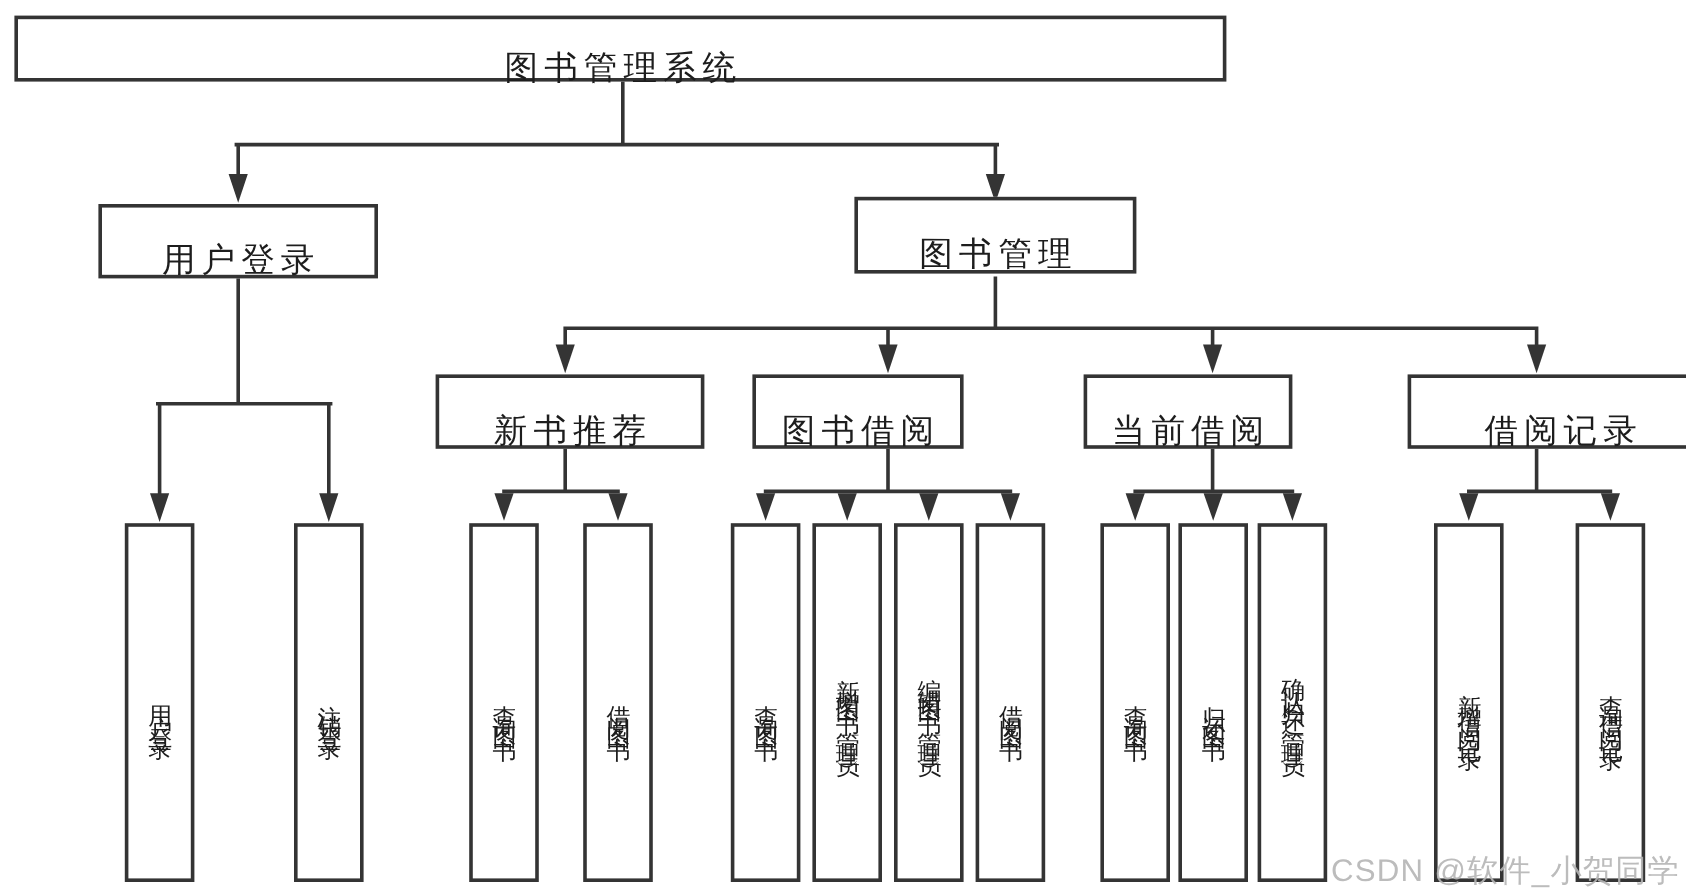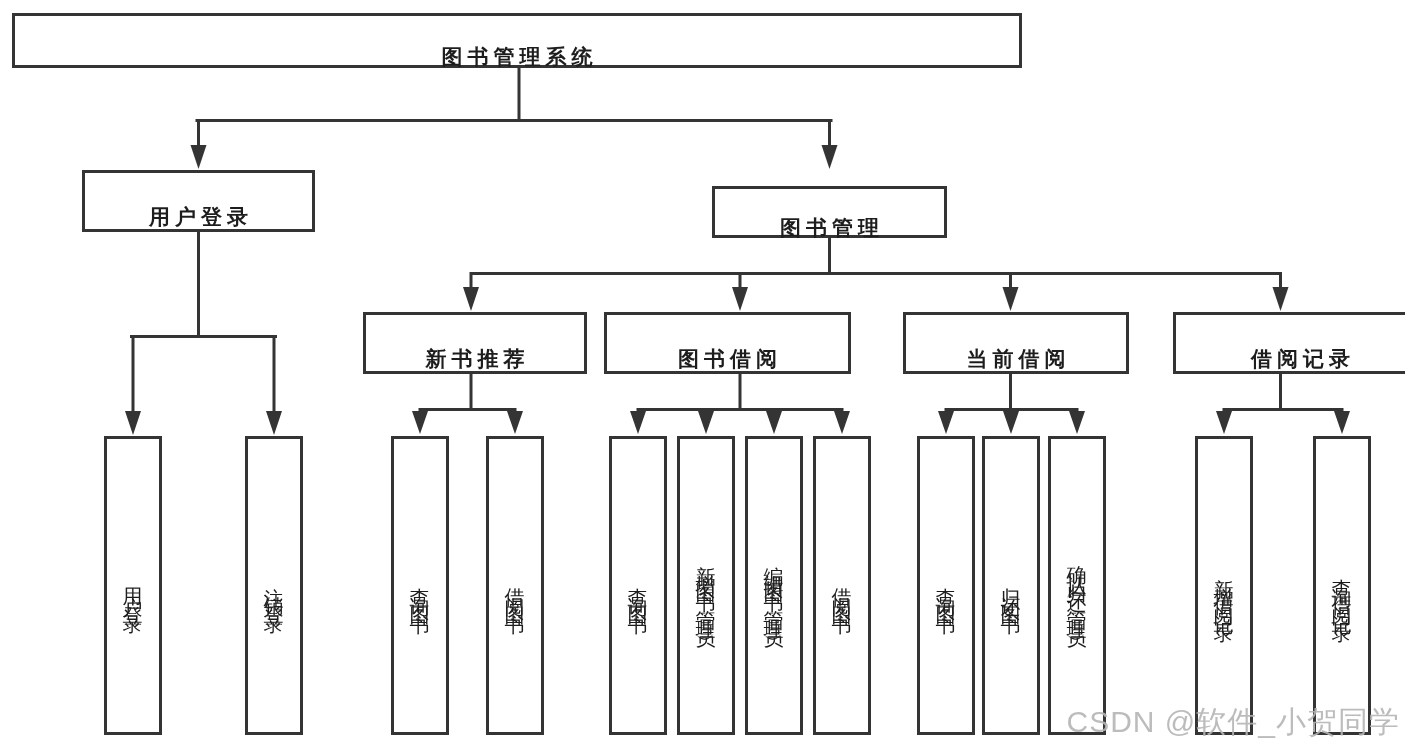--- a/index.html
+++ b/index.html
@@ -7,30 +7,30 @@
   .canvas {
     position:relative; width:1405px; height:747px; background:#ffffff;
     font-family:"Liberation Sans","DejaVu Sans",sans-serif; overflow:hidden;
   }
   svg.wires { position:absolute; left:0; top:0; z-index:1; pointer-events:none; }
   .node {
     position:absolute; border:3px solid #343434; background:#ffffff;
     display:flex; align-items:center; justify-content:center;
     color:#1d1d1d; z-index:2;
   }
-  .hlbl { font-size:21px; font-weight:700; letter-spacing:5px; margin-right:-5px; white-space:nowrap;margin-top:32px; }
+  .hlbl { font-size:28px; font-weight:400; letter-spacing:5px; margin-right:-5px; white-space:nowrap;margin-top:32px; }
   .leaf { width:58px; height:299px; }
   .vtxt {
     writing-mode:vertical-rl; text-orientation:mixed;
     font-size:20px; font-weight:500; line-height:1;
     letter-spacing:9px; margin-bottom:-9px; white-space:nowrap;
   }
   .watermark {
     position:absolute; right:5px; bottom:4px; z-index:5;
-    font-size:30px; color:#b5b5b5; opacity:0.9; letter-spacing:1px;
+    font-size:26px; color:#b5b5b5; opacity:0.9; letter-spacing:1px;
     white-space:nowrap;
   }
 </style>
 </head>
 <body>
 
 <div class="canvas">
 
   <svg class="wires" width="1405" height="747" viewBox="0 0 1405 747">
     <g stroke="#343434" stroke-width="3" fill="none" stroke-linecap="square">
@@ -65,31 +65,31 @@
     </g>
   </svg>
 
   <div class="node" style="left:12px;top:13px;width:1010px;height:55px">
     <span class="hlbl">图书管理系统</span>
   </div>
 
   <div class="node" style="left:82px;top:170px;width:233px;height:62px">
     <span class="hlbl">用户登录</span>
   </div>
-  <div class="node" style="left:712px;top:186px;width:235px;height:52px">
+  <div class="node" style="left:712px;top:164px;width:235px;height:64px">
     <span class="hlbl">图书管理</span>
   </div>
 
   <div class="node" style="left:363px;top:312px;width:224px;height:62px">
     <span class="hlbl">新书推荐</span>
   </div>
-  <div class="node" style="left:604px;top:312px;width:247px;height:62px">
+  <div class="node" style="left:627px;top:312px;width:176px;height:62px">
     <span class="hlbl">图书借阅</span>
   </div>
-  <div class="node" style="left:903px;top:312px;width:226px;height:62px">
+  <div class="node" style="left:903px;top:312px;width:174px;height:62px">
     <span class="hlbl">当前借阅</span>
   </div>
   <div class="node" style="left:1173px;top:312px;width:255px;height:62px">
     <span class="hlbl">借阅记录</span>
   </div>
 
   <div class="node leaf" style="left:104px;top:436px">
     <span class="vtxt">用户登录</span>
   </div>
   <div class="node leaf" style="left:245px;top:436px">

